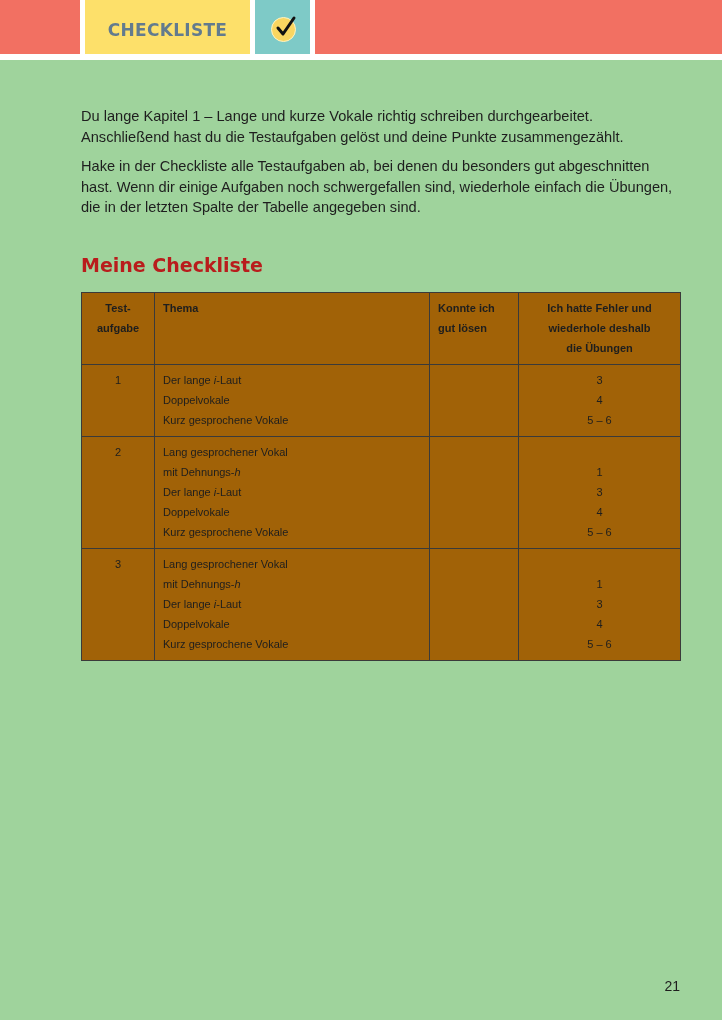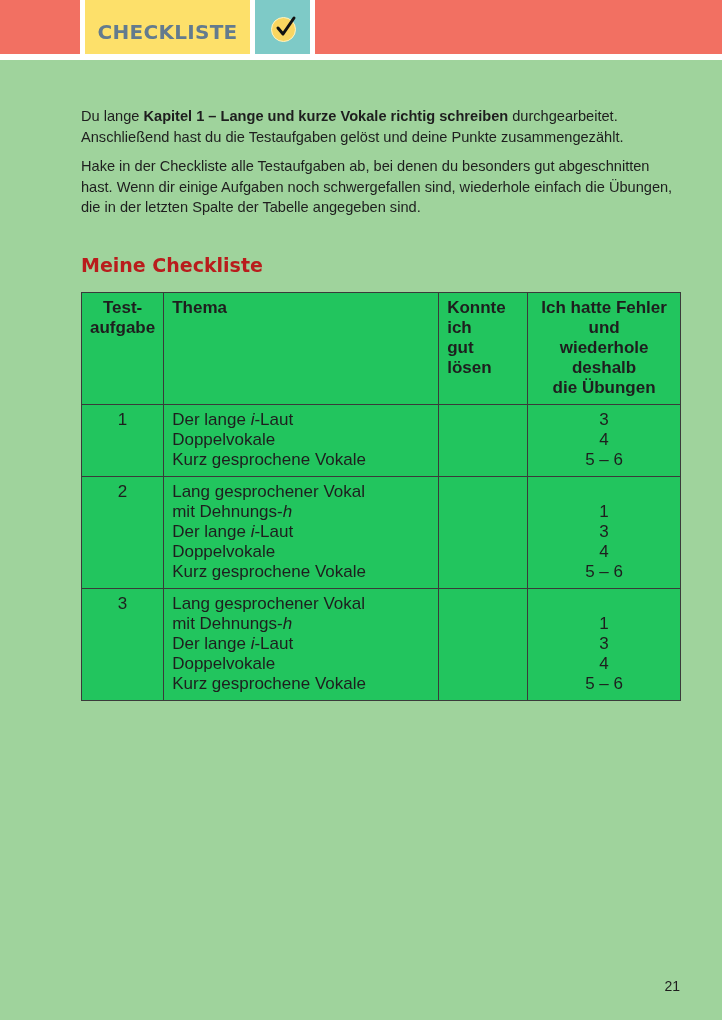--- a/index.html
+++ b/index.html
@@ -10,42 +10,42 @@
       color: #1e1e1e;
     }
     .header-band { position: absolute; top: 0; left: 0; width: 722px; height: 54px; }
     .hb { position: absolute; top: 0; height: 54px; }
     .hb-red-left { left: 0; width: 80px; background: #f27062; }
     .hb-yellow { left: 85px; width: 165px; background: #fde06a; }
     .hb-teal { left: 255px; width: 55px; background: #7ecac7; }
     .hb-red-right { left: 315px; width: 407px; background: #f27062; }
     .hb-title {
       position: absolute; left: 0; right: 0; top: 20px; text-align: center;
-      font-weight: bold; font-size: 20px; letter-spacing: 0.3px; color: #637b8e;
+      font-weight: bold; font-size: 17px; letter-spacing: 0.3px; color: #637b8e;
       font-family: "DejaVu Sans", sans-serif;
     }
     .check-badge {
       position: absolute; left: 16px; top: 17px; width: 25px; height: 25px;
       border-radius: 50%; background: #fad660; border: 1px solid #fff4c4; box-sizing: border-box;
     }
     .check-badge svg { position: absolute; left: 3px; top: -3px; }
     .page {
       position: absolute; top: 60px; left: 0; width: 722px; height: 960px;
       background: #9fd39c;
     }
     .intro { position: absolute; left: 81px; top: 46px; width: 600px; font-size: 14.6px; line-height: 20.5px; }
     .intro p { margin: 0 0 9px 0; }
-    .intro b { font-weight: bold; }
+    .intro b { font-weight: normal; }
     .section-title {
       position: absolute; left: 81px; top: 194px; font-size: 19px; font-weight: bold; color: #b91c1c;
       font-family: "DejaVu Sans", sans-serif;
     }
     table.checklist {
       position: absolute; left: 81px; top: 232px; width: 600px;
-      border-collapse: collapse; background: #22c55e; font-size: 17px; line-height: 20px;
+      border-collapse: collapse; background: #a16207; font-size: 11px; line-height: 20px;
     }
     table.checklist th, table.checklist td {
       border: 1.5px solid #3a3a3a; vertical-align: top; padding: 5px 8px 6px 8px;
     }
     table.checklist th { font-weight: bold; }
     .c1 { width: 56px; text-align: center; }
     .c2 { width: 258px; text-align: left; }
     .c3 { width: 72px; text-align: left; }
     .c4 { text-align: center; }
     th.c2 { text-align: left; margin-left: 10px; }

